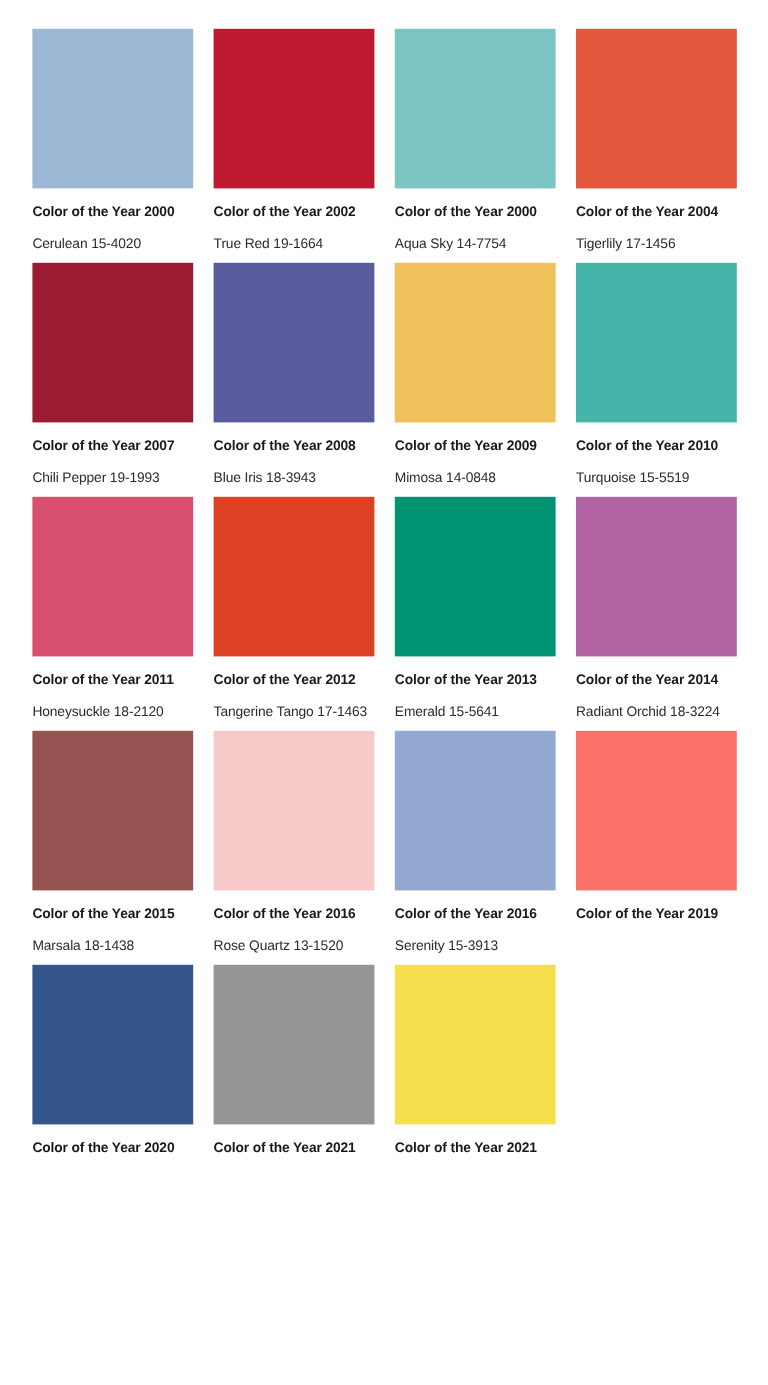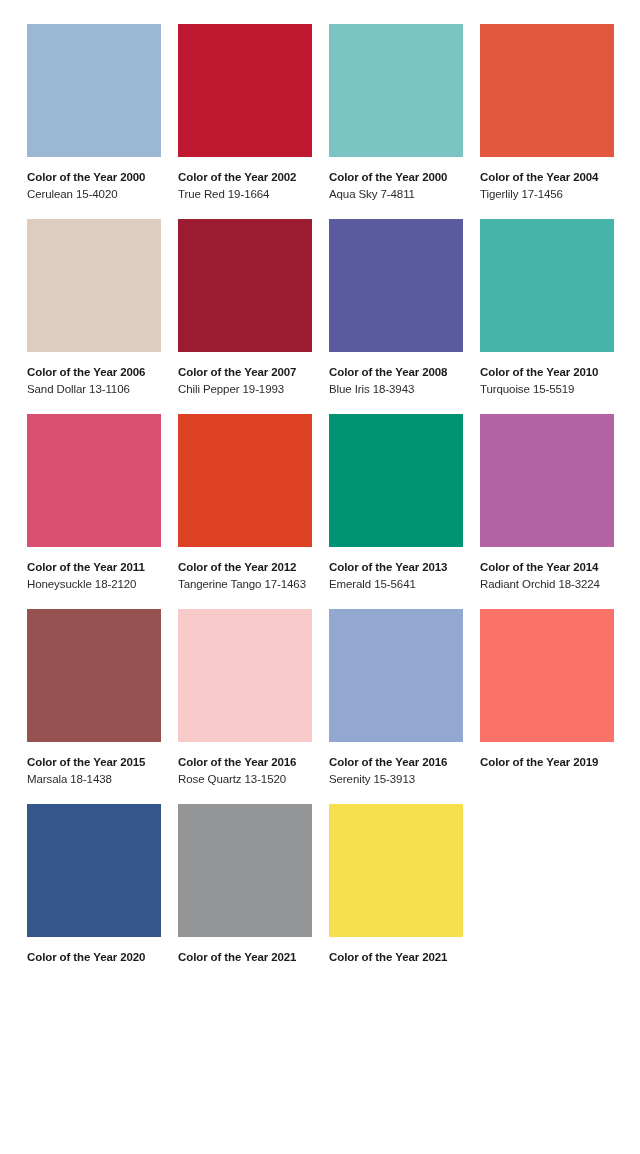--- a/index.html
+++ b/index.html
@@ -43,21 +43,21 @@
     line-height: 1.25;
     margin-top: 13px;
     letter-spacing: -0.1px;
     white-space: nowrap;
   }
   .swatch-name {
     font-size: 11.5px;
     font-weight: normal;
     color: #2b2b2b;
     line-height: 1.25;
-    margin-top: 3px;
+    margin-top: 13px;
     letter-spacing: -0.1px;
     white-space: nowrap;
   }
 </style>
 </head>
 <body>
 
 <main id="swatch-grid">
     <div class="swatch-card">
       <div class="swatch-chip" style="background-color: rgb(155, 183, 212);"></div>
@@ -65,41 +65,41 @@
       <div class="swatch-name">Cerulean 15-4020</div>
     </div>
     <div class="swatch-card">
       <div class="swatch-chip" style="background-color: rgb(191, 25, 50);"></div>
       <div class="swatch-title">Color of the Year 2002</div>
       <div class="swatch-name">True Red 19-1664</div>
     </div>
     <div class="swatch-card">
       <div class="swatch-chip" style="background-color: rgb(123, 196, 196);"></div>
       <div class="swatch-title">Color of the Year 2000</div>
-      <div class="swatch-name">Aqua Sky 7-4811</div>
+      <div class="swatch-name">Aqua Sky 14-7754</div>
     </div>
     <div class="swatch-card">
       <div class="swatch-chip" style="background-color: rgb(226, 88, 62);"></div>
       <div class="swatch-title">Color of the Year 2004</div>
       <div class="swatch-name">Tigerlily 17-1456</div>
-    </div>
-    <div class="swatch-card">
-      <div class="swatch-chip" style="background-color: rgb(222, 205, 190);"></div>
-      <div class="swatch-title">Color of the Year 2006</div>
-      <div class="swatch-name">Sand Dollar 13-1106</div>
     </div>
     <div class="swatch-card">
       <div class="swatch-chip" style="background-color: rgb(155, 27, 48);"></div>
       <div class="swatch-title">Color of the Year 2007</div>
       <div class="swatch-name">Chili Pepper 19-1993</div>
     </div>
     <div class="swatch-card">
       <div class="swatch-chip" style="background-color: rgb(90, 91, 159);"></div>
       <div class="swatch-title">Color of the Year 2008</div>
       <div class="swatch-name">Blue Iris 18-3943</div>
+    </div>
+    <div class="swatch-card">
+      <div class="swatch-chip" style="background-color: rgb(240, 192, 90);"></div>
+      <div class="swatch-title">Color of the Year 2009</div>
+      <div class="swatch-name">Mimosa 14-0848</div>
     </div>
     <div class="swatch-card">
       <div class="swatch-chip" style="background-color: rgb(69, 181, 170);"></div>
       <div class="swatch-title">Color of the Year 2010</div>
       <div class="swatch-name">Turquoise 15-5519</div>
     </div>
     <div class="swatch-card">
       <div class="swatch-chip" style="background-color: rgb(217, 79, 112);"></div>
       <div class="swatch-title">Color of the Year 2011</div>
       <div class="swatch-name">Honeysuckle 18-2120</div>

